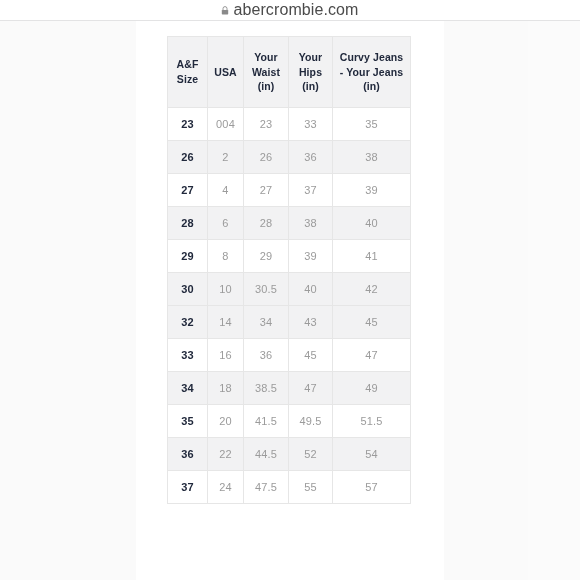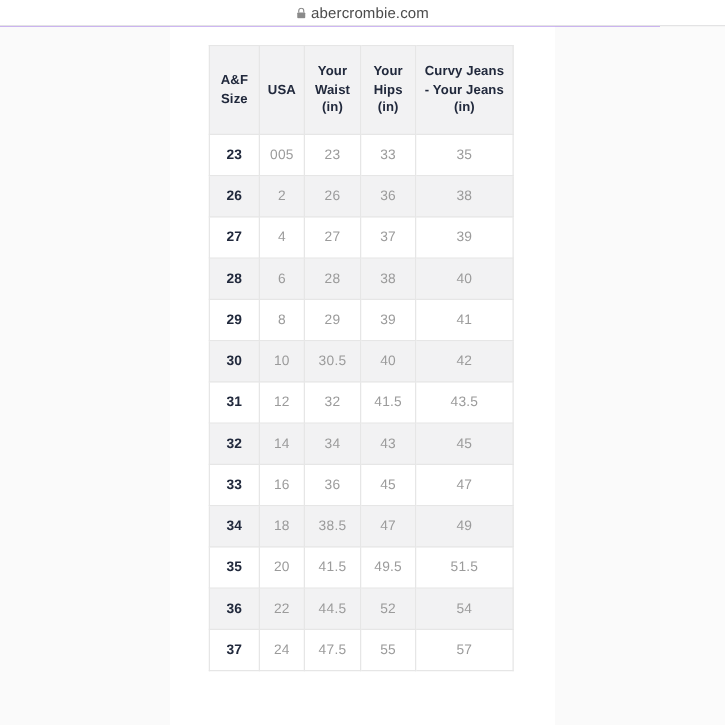--- a/index.html
+++ b/index.html
@@ -37,42 +37,42 @@
   }
   .lock-icon {
     display: inline-block;
     width: 8px;
     height: 9px;
     position: relative;
     top: 0px;
   }
   .lock-icon svg { display: block; }
   .url-text {
-    font-size: 12px;
+    font-size: 16px;
     color: #4b4b4b;
     letter-spacing: 0.1px;
     white-space: nowrap;
   }
   .bar-divider {
     position: absolute;
     top: 20px;
     left: 0;
     width: 580px;
     height: 1px;
     background: #e3e3e4;
   }
 
   
   .viewport {
     position: absolute;
     top: 21px;
     left: 0;
     width: 528px;
     height: 559px;
-    background: #6d28d9;
+    background: #737373;
     overflow: hidden;
   }
   .side-left {
     position: absolute;
     top: 0; left: 0;
     width: 136px; height: 559px;
     background: #fafafa;
   }
   .side-right {
     position: absolute;
@@ -194,21 +194,21 @@
             <th>
               <div>Curvy Jeans</div>
               <div>- Your Jeans</div>
               <div>(in)</div>
             </th>
           </tr>
         </thead>
         <tbody id="table-body">
             <tr class="row-odd">
               <td class="afsize">23</td>
-              <td>005</td>
+              <td>004</td>
               <td>23</td>
               <td>33</td>
               <td>35</td>
             </tr>
             <tr class="row-even">
               <td class="afsize">26</td>
               <td>2</td>
               <td>26</td>
               <td>36</td>
               <td>38</td>
@@ -234,27 +234,20 @@
               <td>39</td>
               <td>41</td>
             </tr>
             <tr class="row-even">
               <td class="afsize">30</td>
               <td>10</td>
               <td>30.5</td>
               <td>40</td>
               <td>42</td>
             </tr>
-            <tr class="row-odd">
-              <td class="afsize">31</td>
-              <td>12</td>
-              <td>32</td>
-              <td>41.5</td>
-              <td>43.5</td>
-            </tr>
             <tr class="row-even">
               <td class="afsize">32</td>
               <td>14</td>
               <td>34</td>
               <td>43</td>
               <td>45</td>
             </tr>
             <tr class="row-odd">
               <td class="afsize">33</td>
               <td>16</td>

